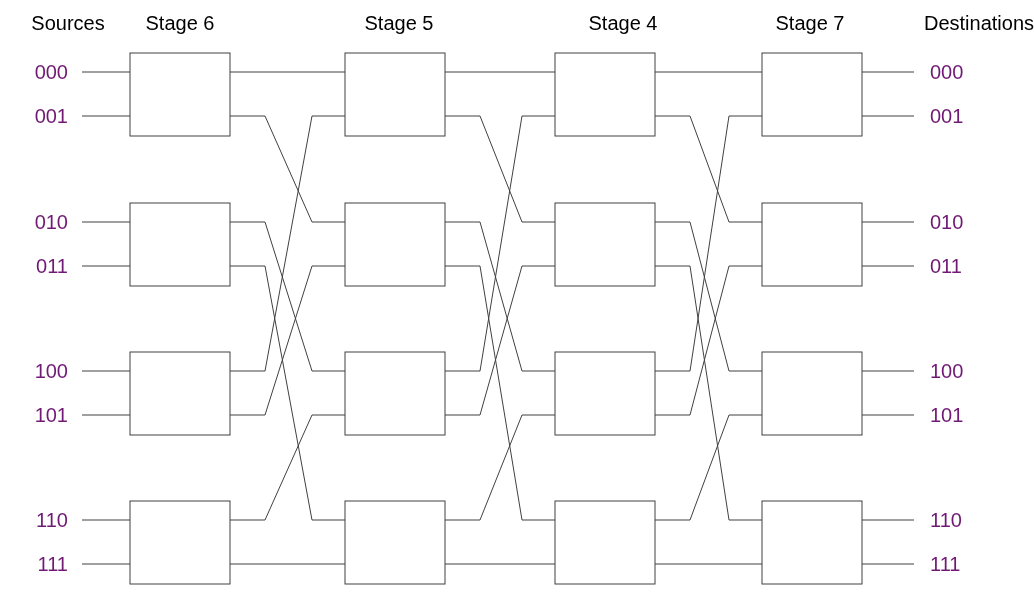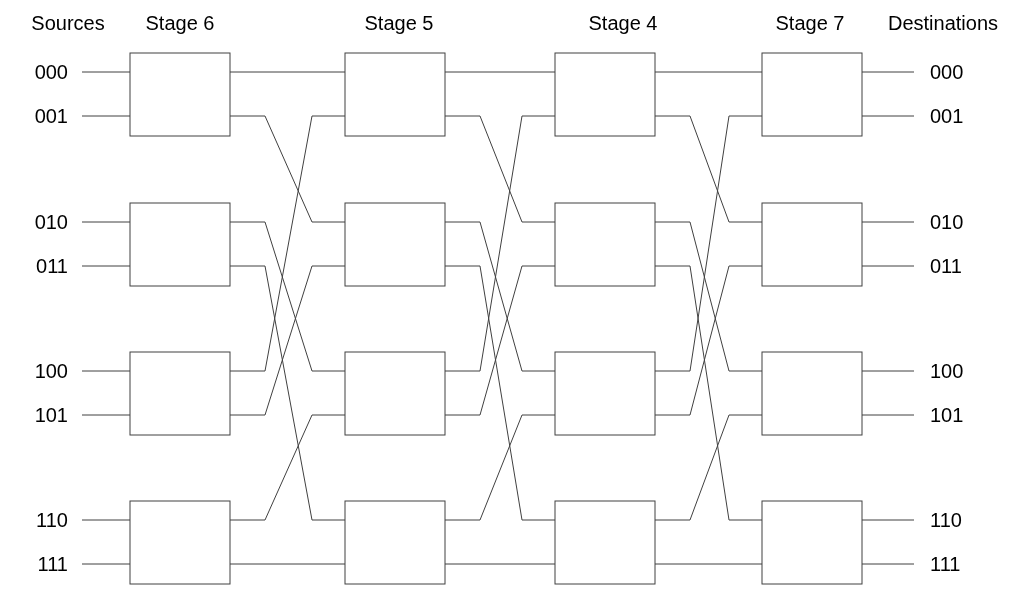--- a/index.html
+++ b/index.html
@@ -16,21 +16,21 @@
     transform:translateX(-50%);
     font-size:20px;
     line-height:22px;
     color:#000000;
     white-space:nowrap;
   }
   .lbl{
     position:absolute;
     font-size:20px;
     line-height:20px;
-    color:#000000;
+    color:#701a75;
     white-space:nowrap;
   }
   .lbl.src{left:18px;width:50px;text-align:right;}
   .lbl.dst{left:930px;text-align:left;}
   svg{position:absolute;left:0;top:0;}
 </style>
 </head>
 <body>
 
 <div class="canvas">
@@ -92,21 +92,21 @@
       <rect x="762" y="203" width="100" height="83" fill="#ffffff" stroke="#404040" stroke-width="1"></rect>
       <rect x="762" y="352" width="100" height="83" fill="#ffffff" stroke="#404040" stroke-width="1"></rect>
       <rect x="762" y="501" width="100" height="83" fill="#ffffff" stroke="#404040" stroke-width="1"></rect>
     </svg>
 
   <div class="hdr" style="left:68px">Sources</div>
   <div class="hdr" style="left:180px">Stage 6</div>
   <div class="hdr" style="left:399px">Stage 5</div>
   <div class="hdr" style="left:623px">Stage 4</div>
   <div class="hdr" style="left:810px">Stage 7</div>
-  <div class="hdr" style="left:943px">Destinations</div>
+  <div class="hdr" style="left:979px">Destinations</div>
 
   <div class="lbl src" style="top:62px">000</div>
   <div class="lbl src" style="top:106px">001</div>
   <div class="lbl src" style="top:212px">010</div>
   <div class="lbl src" style="top:256px">011</div>
   <div class="lbl src" style="top:361px">100</div>
   <div class="lbl src" style="top:405px">101</div>
   <div class="lbl src" style="top:510px">110</div>
   <div class="lbl src" style="top:554px">111</div>
 

